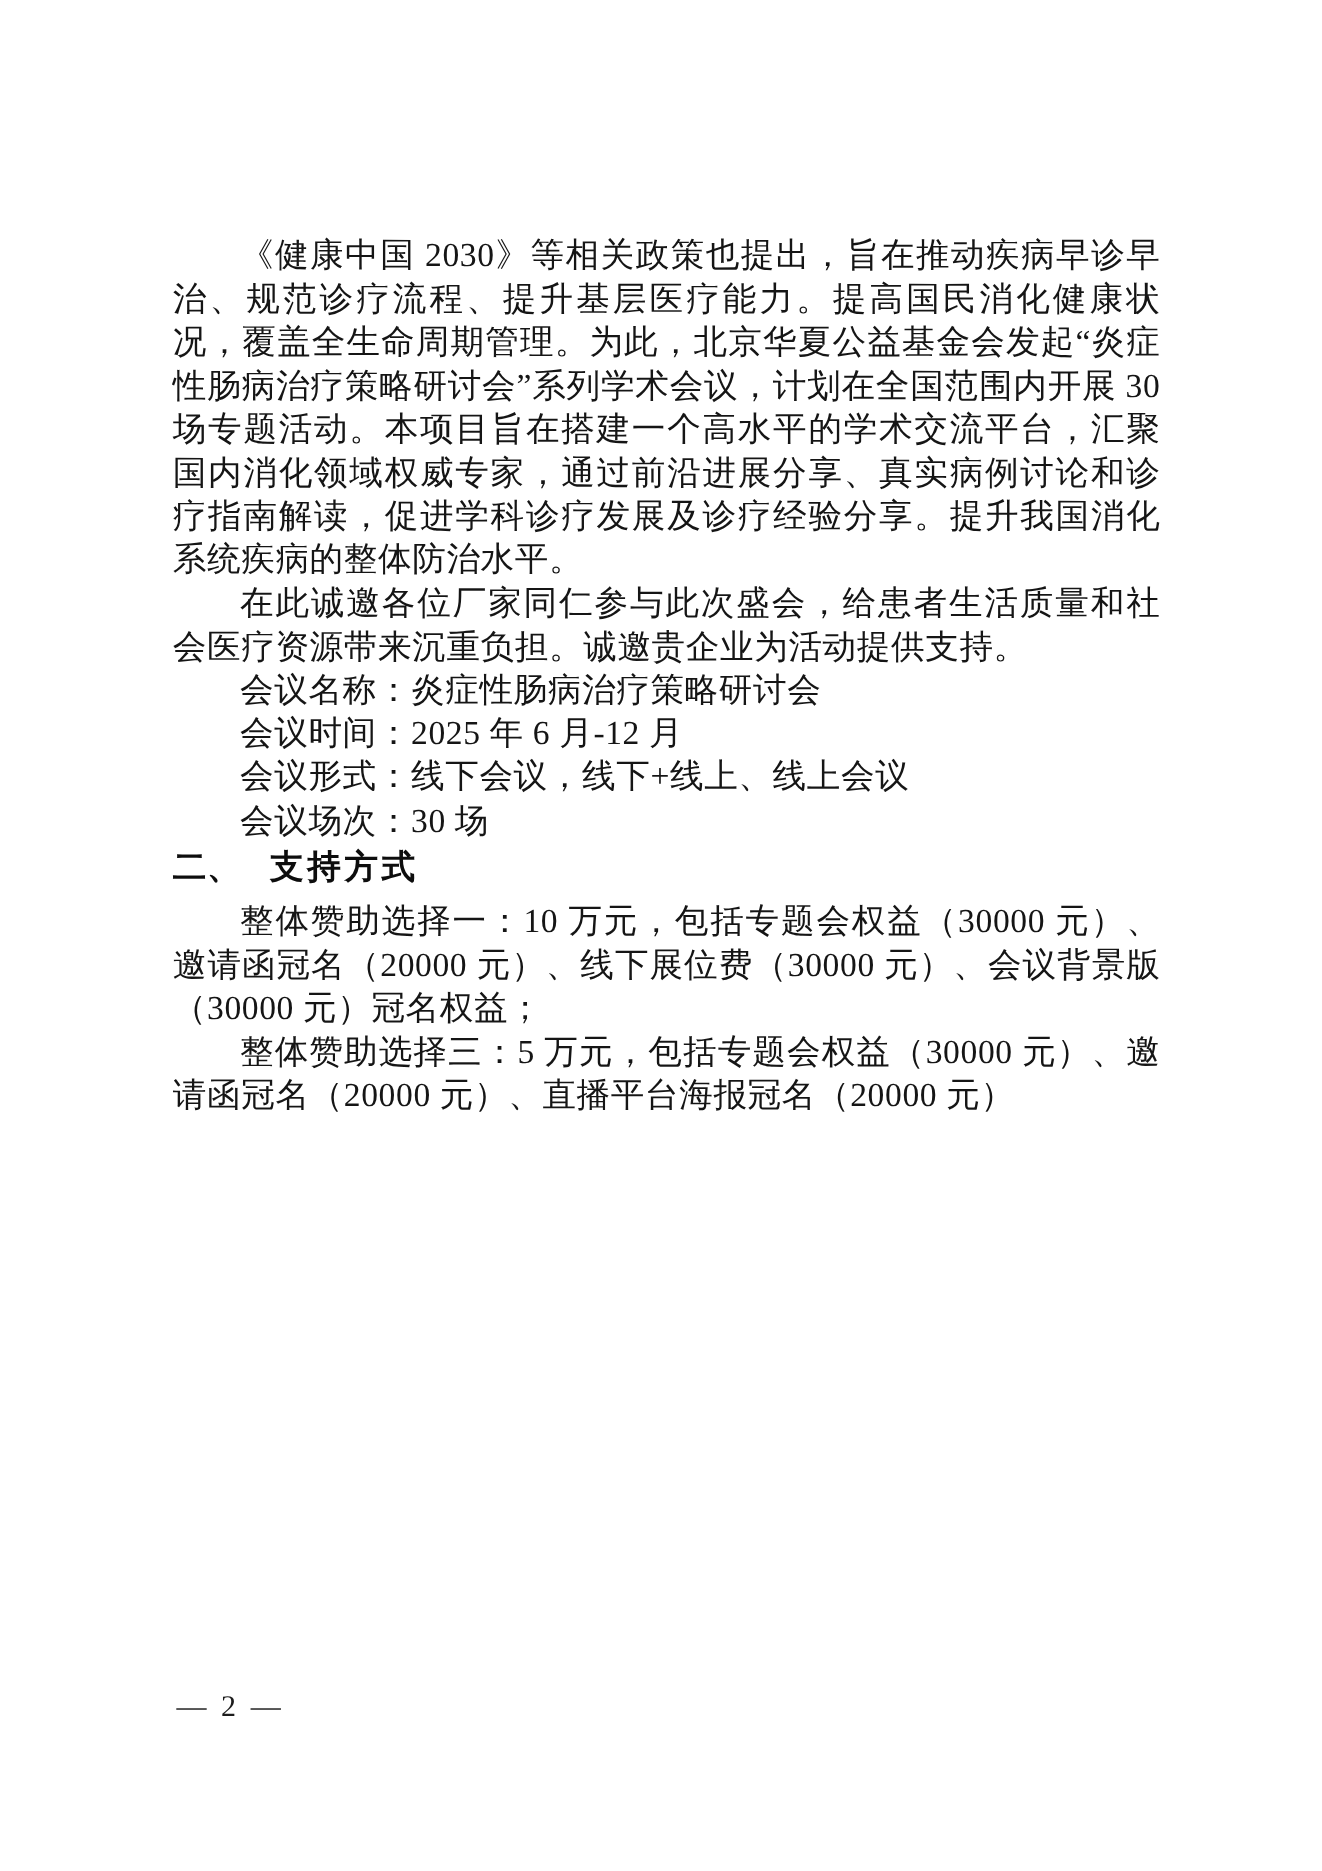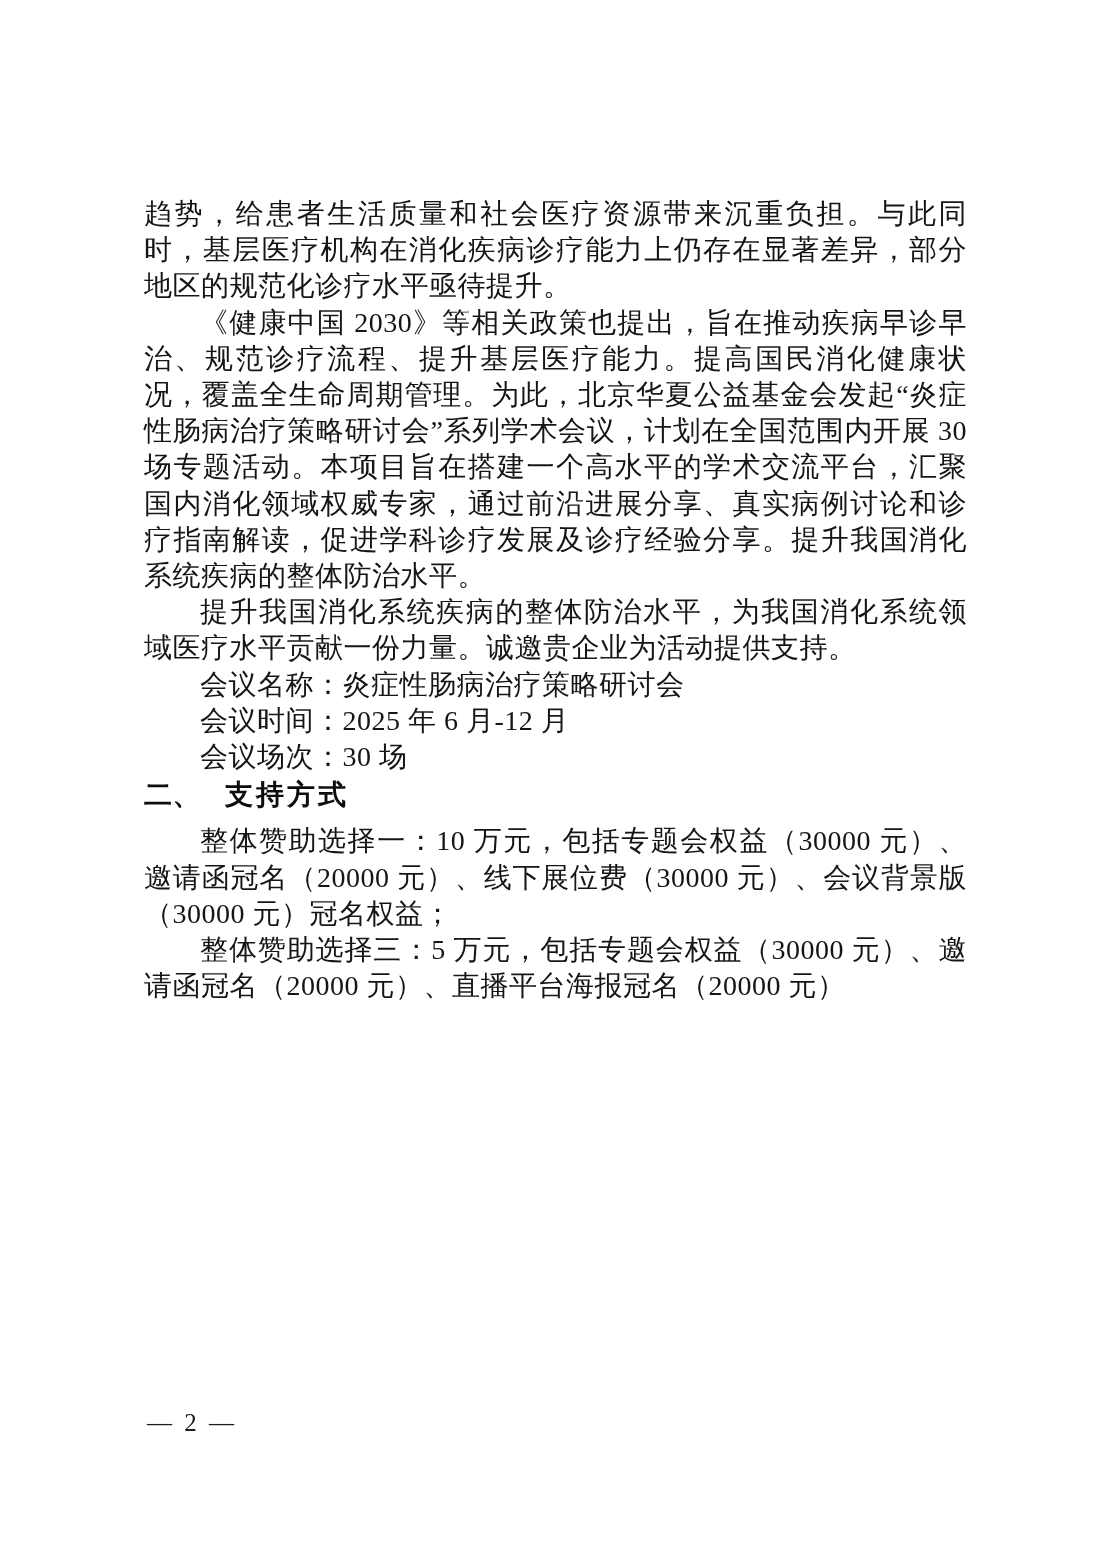--- a/index.html
+++ b/index.html
@@ -70,30 +70,30 @@
     font-family: "Liberation Serif", "DejaVu Serif", serif;
   }
 </style>
 </head>
 <body>
 
 <main class="page">
 
   <section class="content">
 
-    <p class="para no-indent">趋势，给患者生活质量和社会医疗资源带来沉重负担。与此同时，基层医疗机构在消化疾病诊疗能力上仍存在显著差异，部分地区的规范化诊疗水平亟待提升。</p>
 
     <p class="para indent">《健康中国 2030》等相关政策也提出，旨在推动疾病早诊早治、规范诊疗流程、提升基层医疗能力。提高国民消化健康状况，覆盖全生命周期管理。为此，北京华夏公益基金会发起“炎症性肠病治疗策略研讨会”系列学术会议，计划在全国范围内开展 30 场专题活动。本项目旨在搭建一个高水平的学术交流平台，汇聚国内消化领域权威专家，通过前沿进展分享、真实病例讨论和诊疗指南解读，促进学科诊疗发展及诊疗经验分享。提升我国消化系统疾病的整体防治水平。</p>
 
-    <p class="para indent">提升我国消化系统疾病的整体防治水平，为我国消化系统领域医疗水平贡献一份力量。诚邀贵企业为活动提供支持。</p>
+    <p class="para indent">在此诚邀各位厂家同仁参与此次盛会，给患者生活质量和社会医疗资源带来沉重负担。诚邀贵企业为活动提供支持。</p>
 
     <p class="para indent">会议名称：炎症性肠病治疗策略研讨会</p>
 
     <p class="para indent">会议时间：2025 年 6 月-12 月</p>
 
+    <p class="para indent">会议形式：线下会议，线下+线上、线上会议</p>
 
     <p class="para indent">会议场次：30 场</p>
 
     <h2 class="heading">
       <span class="heading-number">二、</span>
       <span class="heading-title">支持方式</span>
     </h2>
 
     <p class="para indent">整体赞助选择一：10 万元，包括专题会权益（30000 元）、邀请函冠名（20000 元）、线下展位费（30000 元）、会议背景版（30000 元）冠名权益；</p>
 

